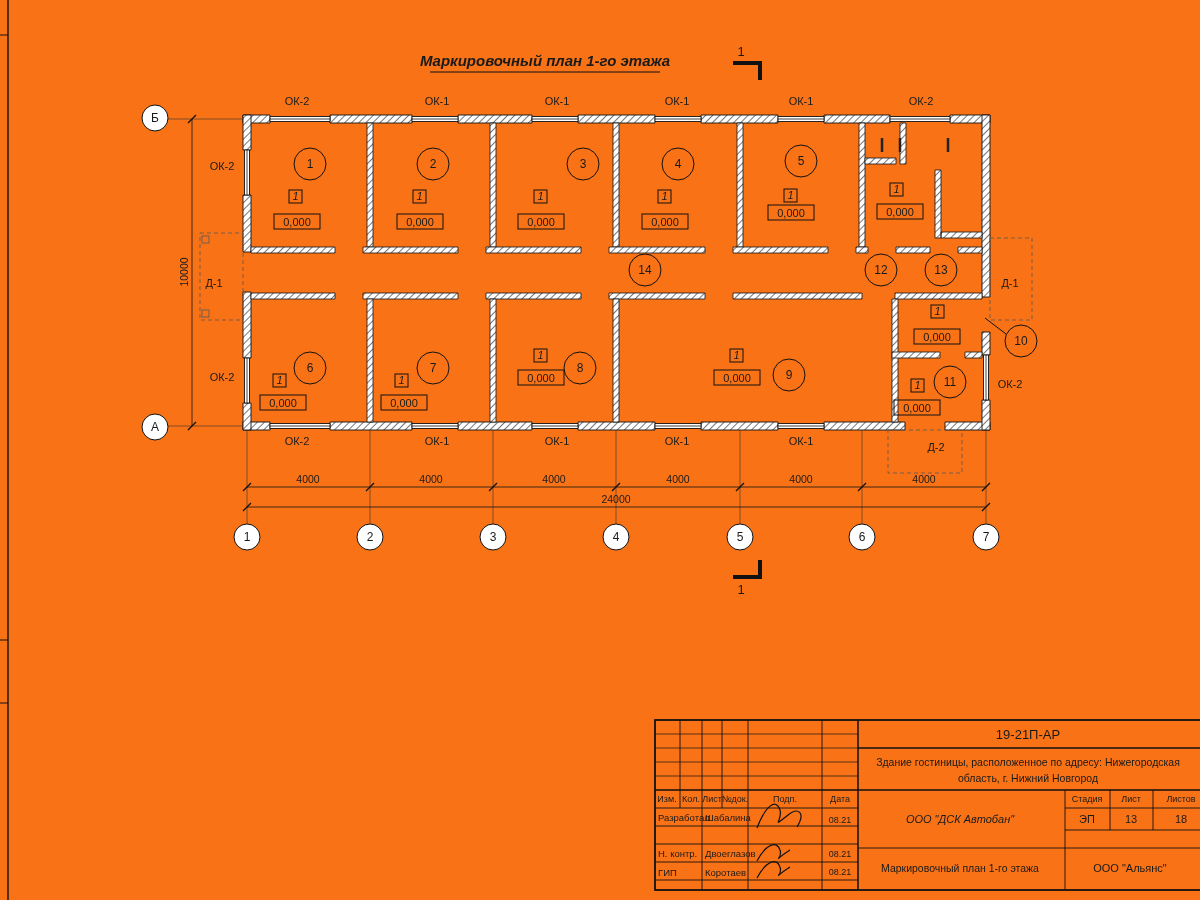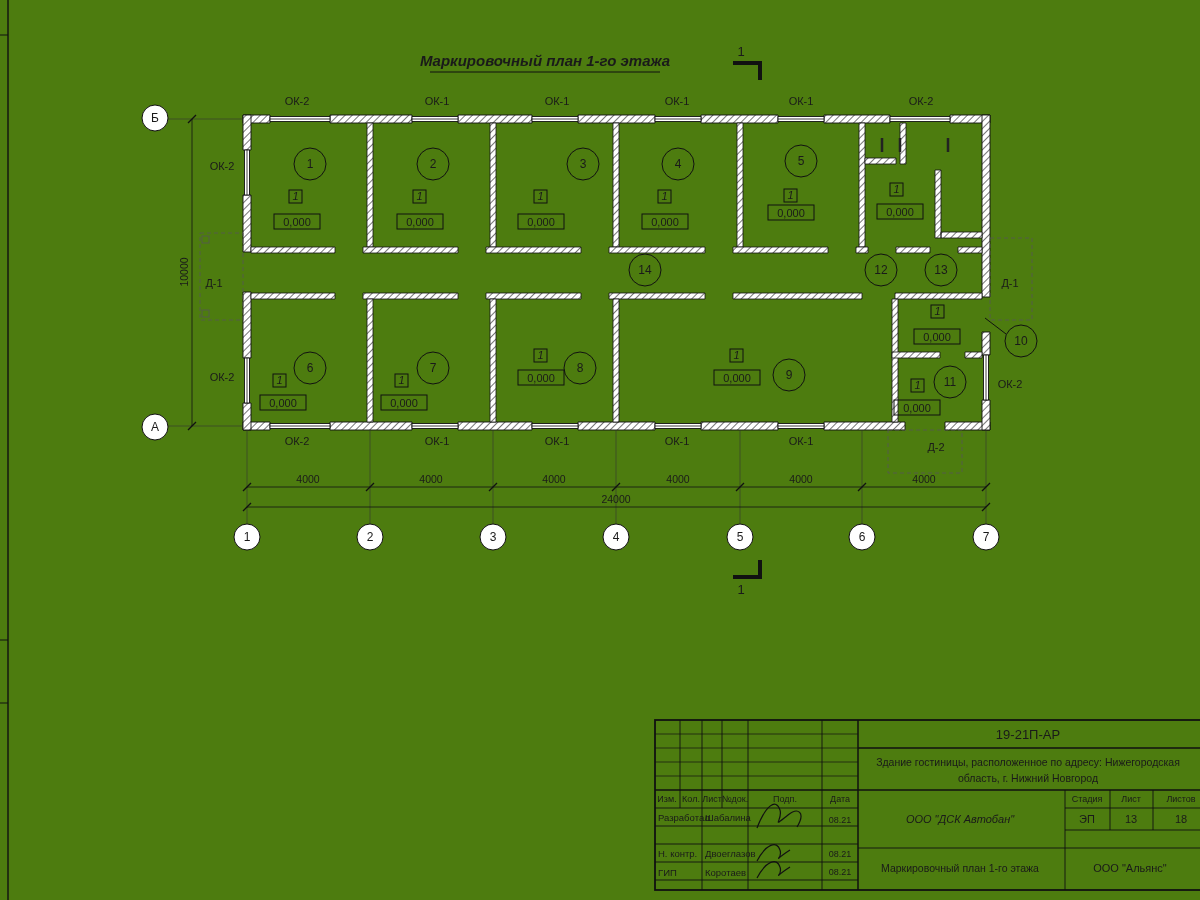--- a/index.html
+++ b/index.html
@@ -1,16 +1,16 @@
 <!DOCTYPE html>
 <html><head>
 <meta charset="utf-8">
 <style>
   html,body{margin:0;padding:0;background:#fff;}
-  .sheet{position:relative;width:1200px;height:900px;background:#4d7c0f;overflow:hidden;}
+  .sheet{position:relative;width:1200px;height:900px;background:#f97316;overflow:hidden;}
   svg{display:block;}
   text{fill:#1a1a1a;font-family:"Liberation Sans",sans-serif;}
   .lbl{font-size:11px;text-anchor:middle;}
   .num{font-size:12px;text-anchor:middle;}
   .axn{font-size:12px;text-anchor:middle;}
   .dim{font-size:10.5px;text-anchor:middle;}
   .ttl{font-size:15px;font-style:italic;font-weight:600;text-anchor:middle;}
   .tmk{font-size:11px;font-style:italic;text-anchor:middle;}
   .elev{font-size:11px;text-anchor:middle;}
   .sec{font-size:13px;text-anchor:middle;}

